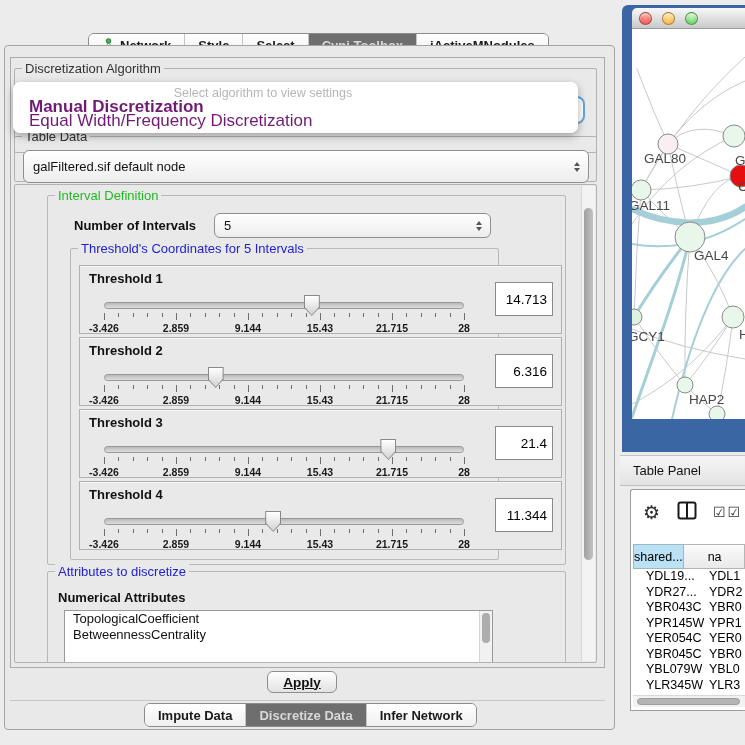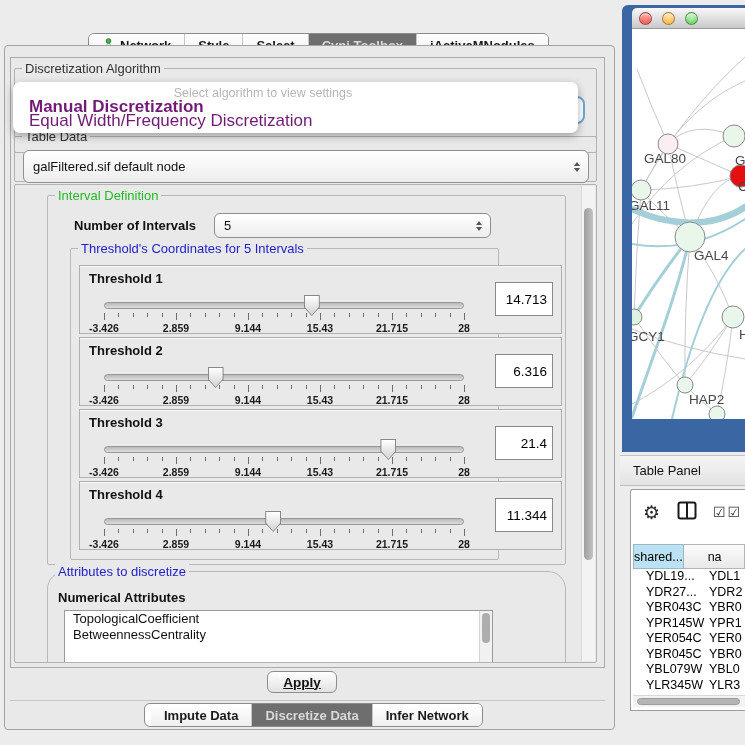--- a/index.html
+++ b/index.html
@@ -71,35 +71,35 @@
   .thumb-outer { position:absolute; top:1px; width:16px; height:21px; background:#898989;
     clip-path:polygon(0 0,100% 0,100% 58%,50% 100%,0 58%); transform:translateX(-50%); }
   .thumb-inner { position:absolute; left:1px; top:1px; width:14px; height:19px;
     background:linear-gradient(#ffffff,#d2d2d2); clip-path:polygon(0 0,100% 0,100% 58%,50% 100%,0 58%); }
   .tick { position:absolute; width:1px; background:#6f6f6f; top:19px; }
   .tick.major { height:7px; } .tick.minor { height:4px; }
   .tick-label { position:absolute; top:28px; transform:translateX(-50%); font-size:10.5px; font-weight:bold; color:#1a1a1a; white-space:nowrap; }
   .value-field { position:absolute; right:8px; top:16px; width:58px; height:34px; border:1px solid #8a8a8a;
     background:#fff; font-family:"Liberation Sans",sans-serif; font-size:13.5px; color:#000; text-align:right; padding-right:5px; }
 
-  #attrGroup { left:32px; top:386px; width:519px; height:130px; border-color:#b8b8b8;border-radius:18px; }
+  #attrGroup { left:32px; top:386px; width:519px; height:130px; border-color:#b8b8b8; }
   #numAttr { position:absolute; left:10px; top:18px; font-size:13px; font-weight:bold; color:#111; }
   #attrList { position:absolute; left:16px; top:38px; width:429px; height:120px; background:#fff;
     border:1px solid #9a9a9a; font-size:13px; color:#111; overflow:hidden; }
   .attr-item { padding-left:8px; line-height:15.5px; }
   #attrScroll { position:absolute; right:0; top:0; bottom:0; width:13px; background:#f1f1f1; border-left:1px solid #d5d5d5; }
   #attrScroll .thumb { position:absolute; left:2px; top:2px; width:8px; height:30px; border-radius:4px; background:#adadad; }
 
   #applyBtn { position:absolute; left:267px; top:671px; width:70px; height:22px;
     border:1px solid #8d8d8d; border-radius:6px; background:linear-gradient(#ffffff,#e2e2e2);
     font-family:"Liberation Sans",sans-serif; font-size:13.5px; font-weight:600; color:#111;text-decoration:underline; }
   #sepLine { position:absolute; left:10px; top:700px; width:595px; height:1px; background:#c6c6c6; }
 
   #bottomTabs { position:absolute; left:144px; top:703px; height:24px; display:flex;
-    border:1px solid #8c8c8c; border-radius:6px; overflow:hidden; background:#fff;padding-left:6px; }
+    border:1px solid #8c8c8c; border-radius:6px; overflow:hidden; background:#fff; }
 
   
   #rightRegion { position:absolute; left:620px; top:0; width:125px; height:745px; background:#ececec; }
   #netWindow { position:absolute; left:2px; top:5px; width:133px; height:447px;
     background:var(--frame-blue); border-top-left-radius:6px; }
   #netTitlebar { position:absolute; left:10px; top:3px; right:0; height:21px;
     background:linear-gradient(#f8f8f8,#c9c9c9); border-bottom:1px solid #9a9a9a;
     border-top-left-radius:5px; display:flex; align-items:center; gap:10px; padding-left:7px; }
   .light { width:13px; height:13px; border-radius:50%; border:1px solid rgba(0,0,0,.35);
     box-shadow:inset 0 2px 2px rgba(255,255,255,.6); }

